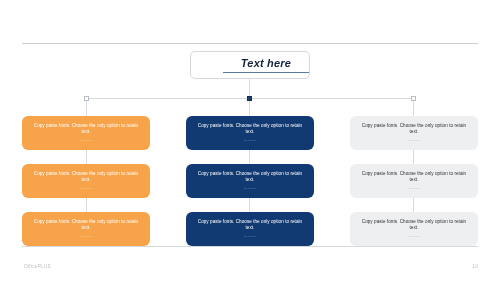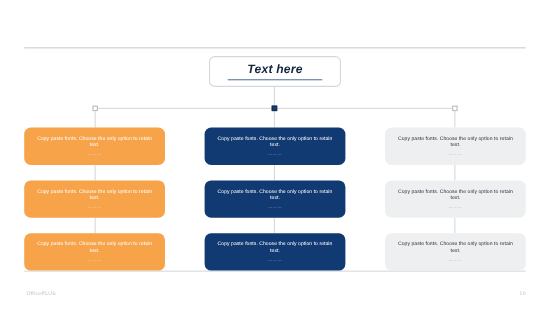--- a/index.html
+++ b/index.html
@@ -39,21 +39,21 @@
     left: 190px;
     top: 51px;
     width: 120px;
     height: 28px;
     background: #ffffff;
     border: 1px solid #d4d8dd;
     border-radius: 5px;
     box-sizing: border-box;
     display: flex;
     align-items: center;
-    justify-content: center;
+    justify-content: flex-end;
   }
   .title-inner {
     position: relative;
     display: flex;
     flex-direction: column;
     align-items: center;
     width: 86px;
   }
   .title-text {
     font-size: 11px;

